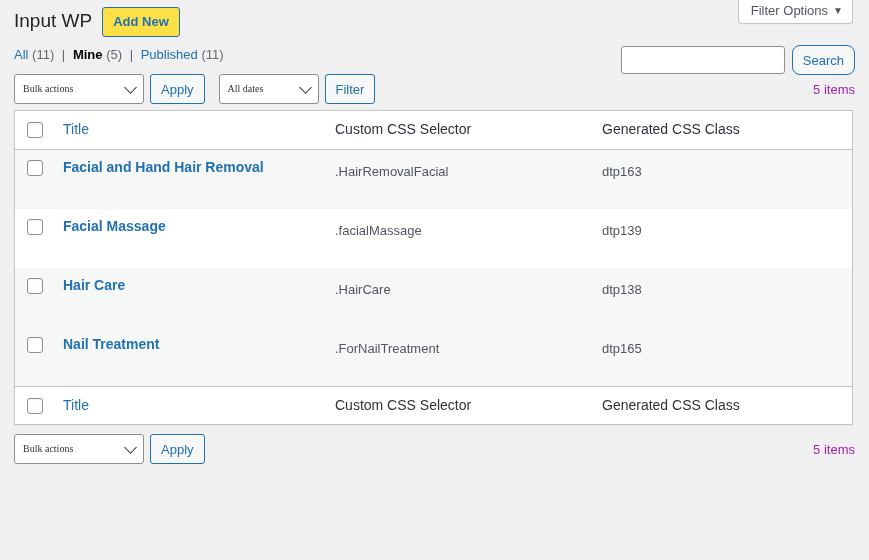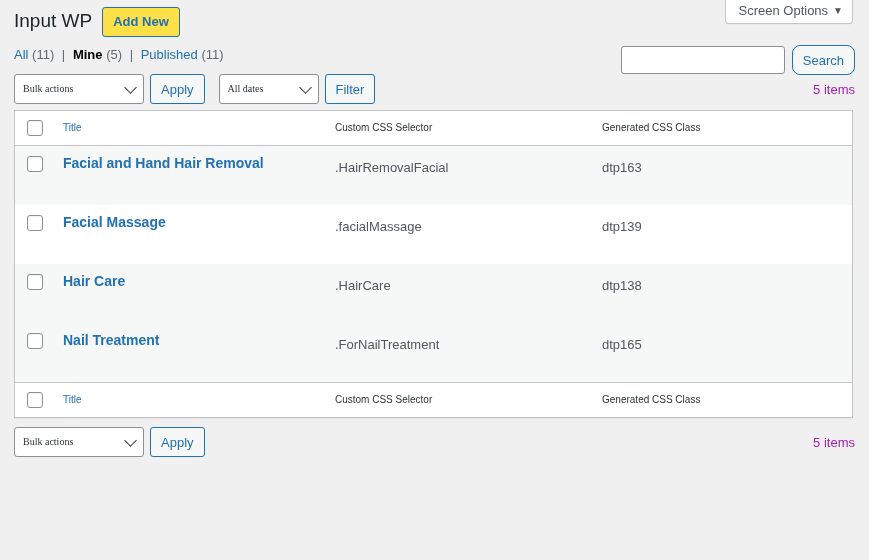--- a/index.html
+++ b/index.html
@@ -240,21 +240,21 @@
     vertical-align: top;
     font-size: 14px;
     padding: 8px 10px;
     line-height: 1.4;
   }
   table.wp-list-table thead th,
   table.wp-list-table tfoot th {
     padding: 9px 10px;
     font-weight: 400;
     color: #2c3338;
-    font-size: 10px;
+    font-size: 14px;
     vertical-align: middle;
     height: 33px;
   }
   thead tr th { border-bottom: 1px solid #c3c4c7; }
   tfoot tr th { border-top: 1px solid #c3c4c7; }
   .col-cb { width: 38px; padding-left: 12px !important; padding-right: 0 !important; }
   .col-title { width: 272px; }
   .col-selector { width: 267px; }
   .col-class { width: auto; margin-top: 46px; }
 
@@ -279,21 +279,21 @@
     cursor: pointer;
     box-shadow: inset 0 1px 2px rgba(0,0,0,0.06);
   }
   thead th.col-cb .cbx, tfoot th.col-cb .cbx { vertical-align: middle; }
 </style>
 </head>
 <body>
 
 <div class="screen-meta-links">
   <div class="show-settings">
-    <span>Screen Options</span><span class="arrow">▼</span>
+    <span>Filter Options</span><span class="arrow">▼</span>
   </div>
 </div>
 
 <div class="wrap">
 
   <div class="page-head">
     <h1 class="wp-heading-inline">Input WP</h1>
     <a class="page-title-action">Add New</a>
   </div>
 

